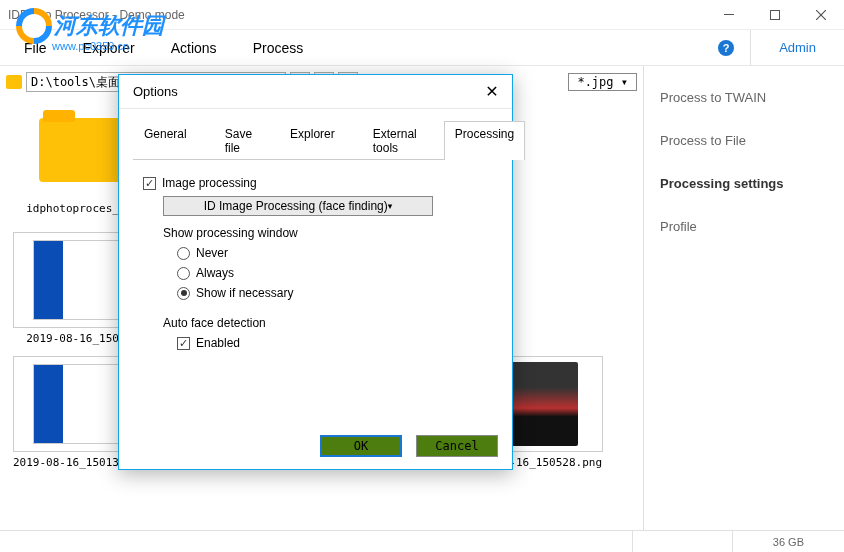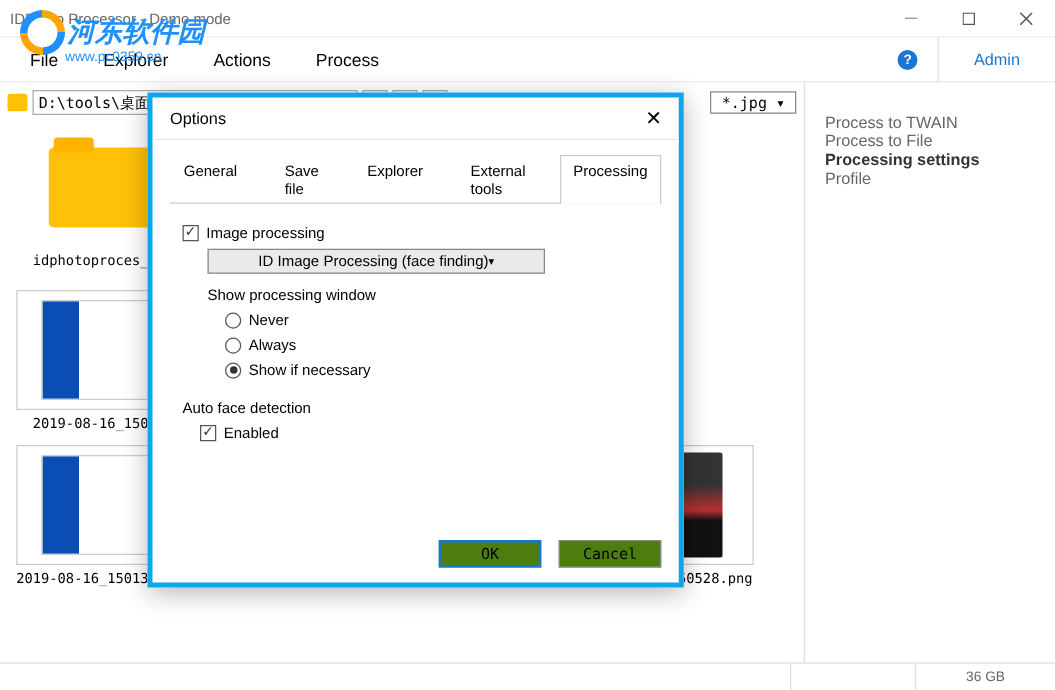--- a/index.html
+++ b/index.html
@@ -37,49 +37,49 @@
     .content-grid { display: flex; flex-wrap: wrap; gap: 4px; padding: 4px; }
     .file-item { width: 145px; text-align: center; }
     .file-thumb { width: 140px; height: 96px; border: 1px solid #ccc; background: #fff; margin: 0 auto 4px; display: flex; align-items: center; justify-content: center; overflow: hidden; }
     .file-label { font-size: 11px; font-family: monospace; overflow: hidden; text-overflow: ellipsis; white-space: nowrap; }
     .folder-thumb { background: #ffc107; border-radius: 4px; width: 88px; height: 64px; position: relative; }
     .folder-thumb::before { content: ""; position: absolute; top: -8px; left: 4px; width: 32px; height: 12px; background: #ffb300; border-radius: 3px 3px 0 0; }
     .installer-thumb { background: linear-gradient(135deg, #fafafa 60%, #e0e0e0); width: 100px; height: 80px; border: 1px solid #ccc; }
     .installer-thumb.dark { background: linear-gradient(90deg, #0a4db5 30%, #fff 30%); }
     .photo-thumb { width: 64px; height: 84px; background: linear-gradient(180deg, #333 30%, #b73030 55%, #111 65%); border-radius: 2px; }
     
-    .right-panel { width: 200px; padding: 24px 16px; display: flex; flex-direction: column; }
+    .right-panel { width: 200px; padding: 24px 16px; display: flex; flex-direction: column; gap: 28px; }
     .right-link { color: #666; font-size: 13px; cursor: pointer; }
     .right-link.active { color: #333; font-weight: 600; }
     
     .status-bar { position: absolute; bottom: 0; right: 0; left: 0; height: 22px; border-top: 1px solid #e0e0e0; display: flex; justify-content: flex-end; align-items: flex-start; }
     .status-cell { border-left: 1px solid #e0e0e0; padding: 0 40px; height: 100%; display: flex; align-items: center; font-size: 11px; color: #666; }
     
-    .modal { position: absolute; top: 74px; left: 118px; width: 429px; height: 396px; background: #fff; border: 4px solid #0ea5e9; box-shadow: 0 4px 20px rgba(0,0,0,0.3); z-index: 100; }
+    .modal { position: absolute; top: 74px; left: 118px; width: 395px; height: 396px; background: #fff; border: 1px solid #0ea5e9; box-shadow: 0 4px 20px rgba(0,0,0,0.3); z-index: 100; }
     .modal-header { height: 34px; display: flex; align-items: center; padding: 0 10px 0 14px; border-bottom: 1px solid #e8e8e8; }
     .modal-title { font-size: 13px; flex: 1; }
     .modal-close { width: 20px; height: 20px; font-size: 16px; display: flex; align-items: center; justify-content: center; cursor: pointer; }
     
     .tabs { display: flex; padding: 12px 14px 0; gap: 16px; font-family: monospace; font-size: 12px; }
     .tab { padding: 5px 10px; border: 1px solid transparent; cursor: pointer; border-bottom: none; }
     .tab.active { border-color: #ccc; background: #fff; position: relative; }
     .tab-underline { border-bottom: 1px solid #ccc; margin: -1px 14px 0; }
     
     .modal-body { padding: 16px 24px; font-family: monospace; font-size: 12px; }
     .checkbox-row { display: flex; align-items: center; gap: 6px; margin-bottom: 6px; }
     .checkbox { width: 13px; height: 13px; border: 1px solid #555; display: flex; align-items: center; justify-content: center; }
     .checkbox.checked::after { content: "✓"; font-size: 11px; color: #333; line-height: 1; }
     .dropdown { width: 270px; border: 1px solid #888; background: #eaeaea; padding: 2px 6px; display: flex; align-items: center; justify-content: center; margin: 2px 0 10px 20px; }
     .dropdown-arrow { font-size: 9px; }
     .group-label { margin: 4px 0 6px 20px; }
     .radio-group { margin-left: 34px; }
     .radio-row { display: flex; align-items: center; gap: 6px; margin-bottom: 6px; }
     .radio { width: 13px; height: 13px; border: 1px solid #555; border-radius: 50%; display: flex; align-items: center; justify-content: center; }
     .radio.checked::after { content: ""; width: 6px; height: 6px; background: #333; border-radius: 50%; }
-    .auto-group { margin-top: 16px; }
+    .auto-group { margin-top: 16px; margin-left: 20px; }
     
     .modal-footer { position: absolute; bottom: 12px; right: 14px; display: flex; gap: 14px; }
     .modal-btn { width: 82px; height: 22px; border: 1px solid #888; background: #4d7c0f; font-family: monospace; font-size: 12px; display: flex; align-items: center; justify-content: center; cursor: pointer; }
     .modal-btn.primary { border: 2px solid #1976d2; }
   </style>
 </head>
 <body>
 
 <div class="title-bar">
   <span class="app-title">IDPhoto Processor - Demo mode</span>

